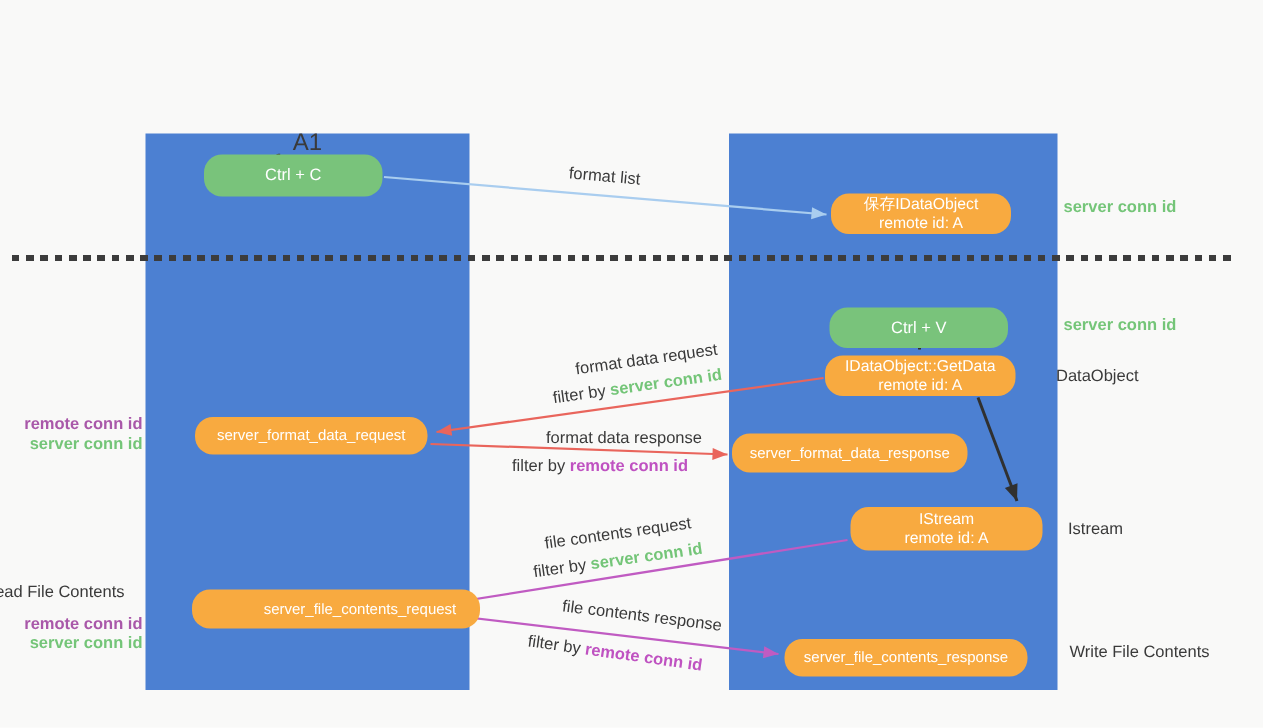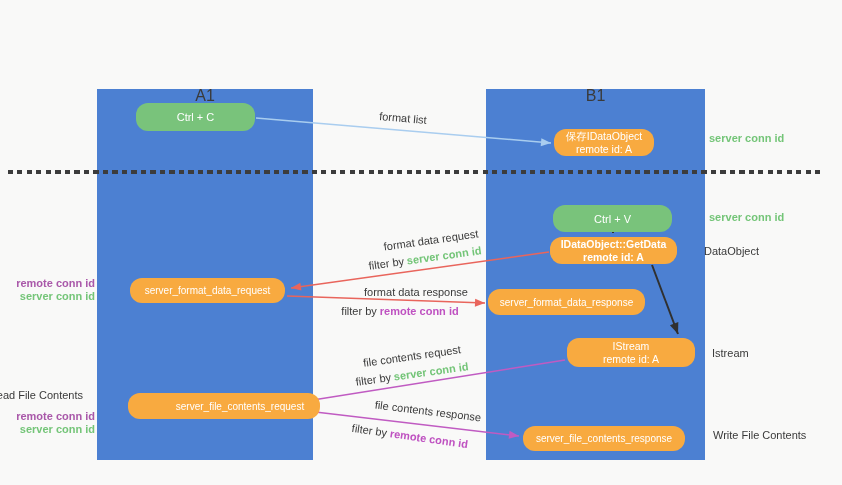--- a/index.html
+++ b/index.html
@@ -47,21 +47,20 @@
 <body>
 
 <div class="canvas">
 
 
   <div class="abs col-header" style="left:97px;width:216px;">
     <div>A1</div>
     <div>format</div>
   </div>
   <div class="abs col-header" style="left:486px;width:219px;">
-    <div>B1</div>
   </div>
 
   <div class="abs lifeline" style="left:97px;width:216px;"></div>
   <div class="abs lifeline" style="left:486px;width:219px;"></div>
 
   <div class="abs dotline"></div>
 
   <svg class="overlay" width="842" height="485">
     <line x1="256" y1="118" x2="551" y2="143" stroke-width="1.5" style="stroke:var(--arrow_blue)"></line>
     <line x1="613" y1="209" x2="613" y2="233" stroke-width="2" style="stroke:var(--arrow_black)"></line>
@@ -76,30 +75,30 @@
       <polygon points="291,288 300.351264826009,282.6564200994234 301.4568330813007,290.5796592623473" fill="rgb(233, 101, 92)"></polygon>
       <polygon points="485,303 474.8649176608752,306.6441879725339 475.14756935957587,298.64918278071434" fill="rgb(233, 101, 92)"></polygon>
       <polygon points="294,403 303.2496003654163,397.48231089312833 304.50328930383364,405.38346676082836" fill="rgb(192, 91, 194)"></polygon>
       <polygon points="519,436 508.60041883918007,438.80155522514167 509.5371617627568,430.8565874659164" fill="rgb(192, 91, 194)"></polygon>
     </svg>
 
   <div class="abs box green" style="left:136px;top:103px;width:119px;height:28px;">
     <span>Ctrl + C</span>
   </div>
 
-  <div class="abs box orange two-line" style="left:554px;top:129px;width:100px;height:27px;">
+  <div class="abs box orange two-line" style="left:554px;top:129px;width:120px;height:27px;">
     <span>保存IDataObject</span>
     <span class="l2">remote id: A</span>
   </div>
 
   <div class="abs box green" style="left:553px;top:180px;width:119px;height:27px;margin-top:25px;">
     <span>Ctrl + V</span>
   </div>
 
-  <div class="abs box orange two-line" style="left:550px;top:237px;width:127px;height:27px;font-weight:bold;">
+  <div class="abs box orange two-line" style="left:550px;top:237px;width:127px;height:27px;">
     <span>IDataObject::GetData</span>
     <span class="l2">remote id: A</span>
   </div>
 
   <div class="abs box orange one-line" style="left:130px;top:278px;width:155px;height:25px;">
     <span>server_format_data_request</span>
   </div>
 
   <div class="abs box orange one-line" style="left:488px;top:289px;width:157px;height:26px;">
     <span>server_format_data_response</span>

